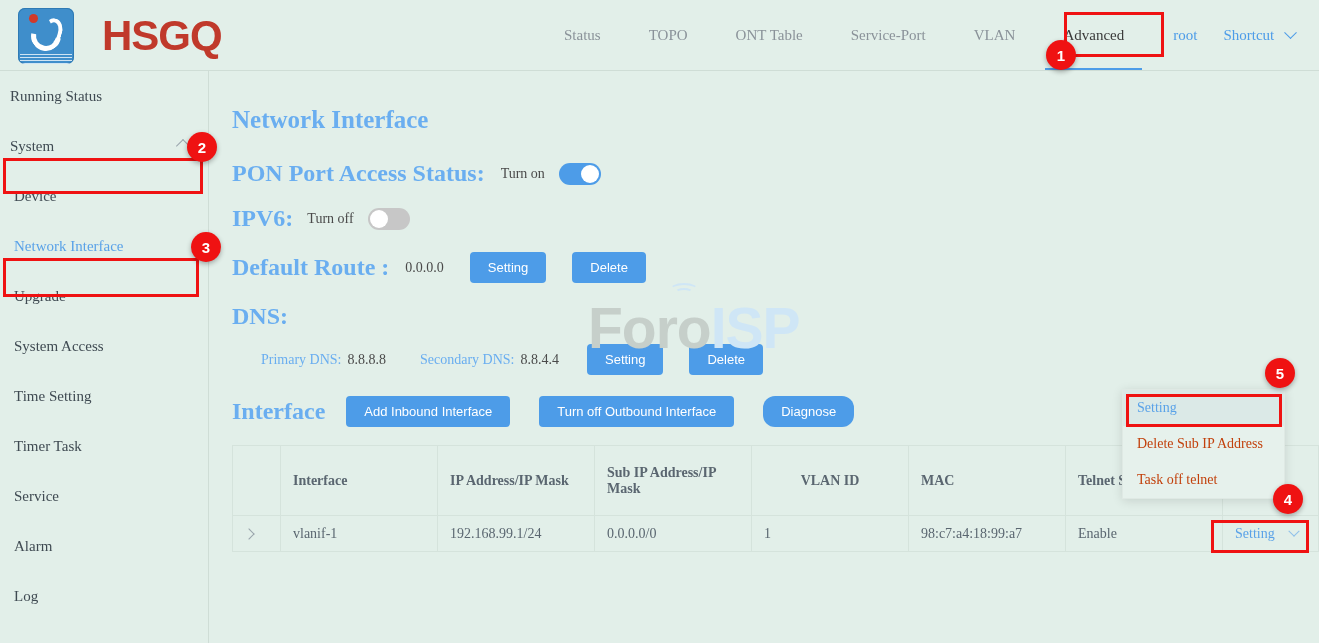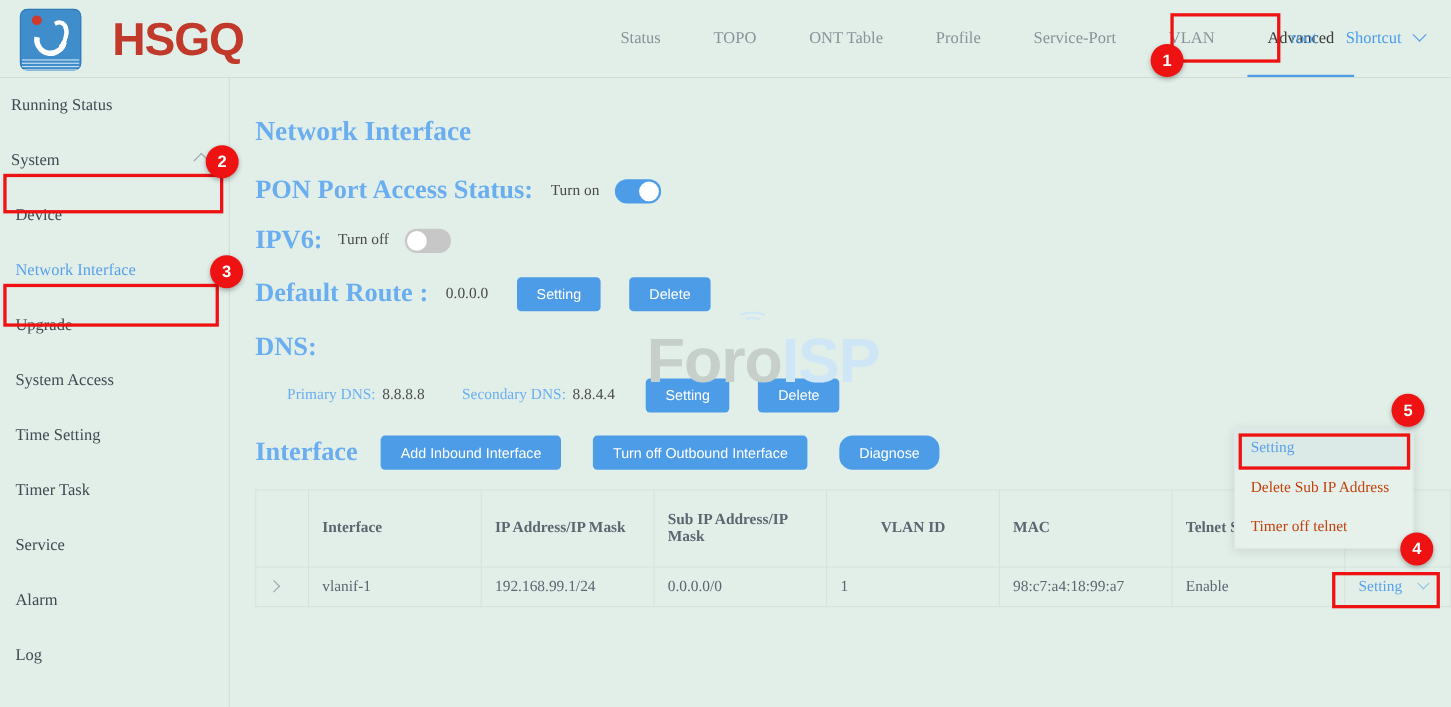--- a/index.html
+++ b/index.html
@@ -195,21 +195,20 @@
           <i></i>
         </span>
     </div>
     <div class="logo-text">HSGQ</div>
   </div>
 
   <nav id="topnav">
     <div class="nav-item">Status</div>
     <div class="nav-item">TOPO</div>
     <div class="nav-item">ONT Table</div>
-    <div class="nav-item">Profile</div>
     <div class="nav-item">Service-Port</div>
     <div class="nav-item">VLAN</div>
     <div class="nav-item active">Advanced</div>
   </nav>
 
   <div id="rightnav">
     <div class="rn">root</div>
     <div class="rn">
       <span>Shortcut</span>
       <span class="chev-d"></span>
@@ -338,21 +337,21 @@
   <span class="f">Foro</span><span class="s">ISP</span>
   <span class="arcs">
     <i style="width:30px;height:15px;top:0;"></i>
     <i style="width:18px;height:9px;top:5px;"></i>
   </span>
 </div>
 
 <div id="dropdown">
   <div class="dd-item hl">Setting</div>
   <div class="dd-item">Delete Sub IP Address</div>
-  <div class="dd-item">Timer off telnet</div>
+  <div class="dd-item">Task off telnet</div>
 </div>
 
 <div class="redbox" style="left:1064px; top:12px;  width:100px; height:45px;"></div>
 <div class="badge" style="left:1046px; top:40px;">1</div>
 
 <div class="redbox" style="left:3px;   top:158px; width:200px; height:36px;"></div>
 <div class="badge" style="left:187px; top:132px;">2</div>
 
 <div class="redbox" style="left:3px;   top:258px; width:196px; height:39px;"></div>
 <div class="badge" style="left:191px; top:232px;">3</div>

